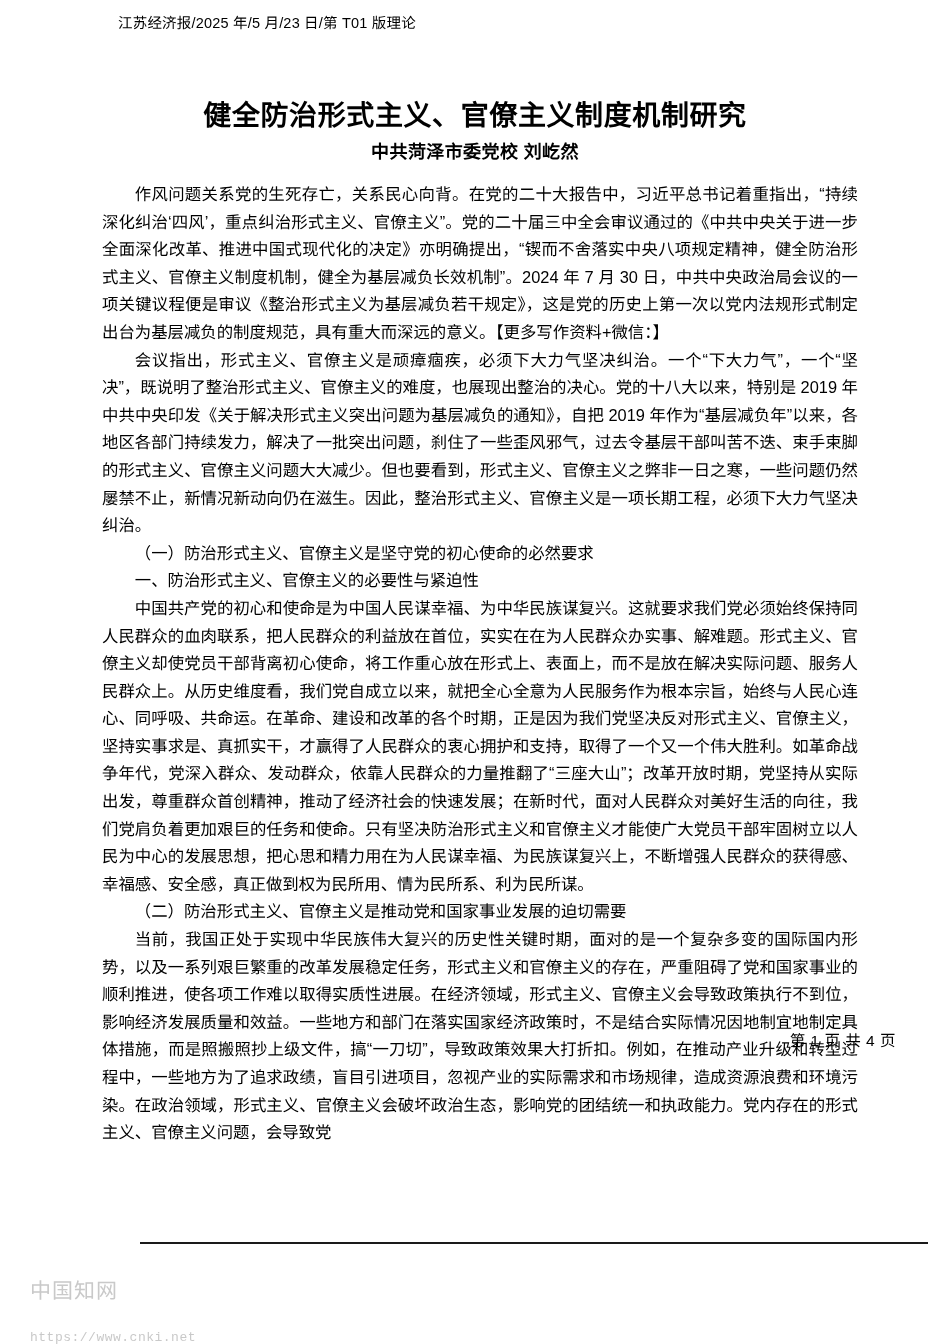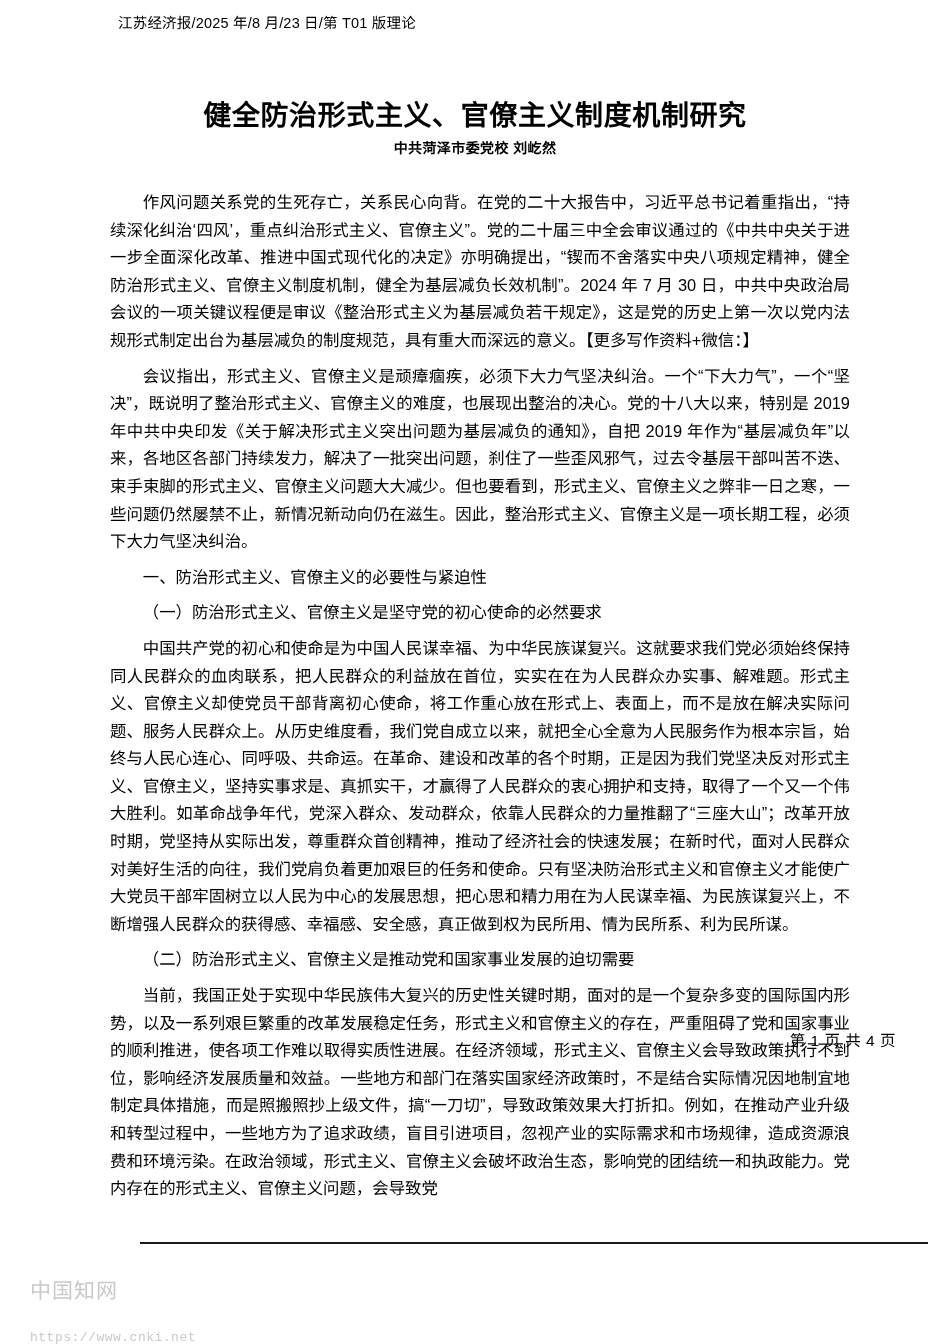--- a/index.html
+++ b/index.html
@@ -53,40 +53,40 @@
     letter-spacing: 0.6px;
     line-height: 1.2;
   }
   .doc-byline {
     position: absolute;
     left: 0;
     top: 137px;
     width: 950px;
     text-align: center;
     font-family: "Liberation Sans", "DejaVu Sans", sans-serif;
-    font-size: 14px;
+    font-size: 18px;
     font-weight: bold;
     letter-spacing: 0.4px;
   }
 
   
   .body-copy {
     position: absolute;
     left: 102px;
     top: 181px;
     width: 756px;
     font-family: "Liberation Sans", "DejaVu Sans", sans-serif;
     font-size: 16.4px;
     line-height: 27.6px;
     text-align: justify;
     text-justify: inter-ideograph;
     letter-spacing: 0px;
   }
   .body-copy p {
-    margin: 8px;
+    margin: 0;
     text-indent: 2em;
   }
 
   
   .page-footer {
     position: absolute;
     left: 0;
     top: 1028px;
     width: 858px;
     text-align: right;
@@ -125,31 +125,31 @@
     font-family: "Liberation Mono", "DejaVu Sans Mono", monospace;
     font-size: 13px;
     letter-spacing: 0.5px;
   }
 </style>
 </head>
 <body>
 
 <div class="page">
 
-  <div class="masthead">江苏经济报/2025 年/8 月/23 日/第 T01 版理论</div>
+  <div class="masthead">江苏经济报/2025 年/5 月/23 日/第 T01 版理论</div>
 
   <h1 class="doc-title">健全防治形式主义、官僚主义制度机制研究</h1>
 
   <div class="doc-byline">中共菏泽市委党校  刘屹然</div>
 
   <div class="body-copy">
     <p>作风问题关系党的生死存亡，关系民心向背。在党的二十大报告中，习近平总书记着重指出，“持续深化纠治‘四风’，重点纠治形式主义、官僚主义”。党的二十届三中全会审议通过的《中共中央关于进一步全面深化改革、推进中国式现代化的决定》亦明确提出，“锲而不舍落实中央八项规定精神，健全防治形式主义、官僚主义制度机制，健全为基层减负长效机制”。2024 年 7 月 30 日，中共中央政治局会议的一项关键议程便是审议《整治形式主义为基层减负若干规定》，这是党的历史上第一次以党内法规形式制定出台为基层减负的制度规范，具有重大而深远的意义。【更多写作资料+微信：】</p>
     <p>会议指出，形式主义、官僚主义是顽瘴痼疾，必须下大力气坚决纠治。一个“下大力气”，一个“坚决”，既说明了整治形式主义、官僚主义的难度，也展现出整治的决心。党的十八大以来，特别是 2019 年中共中央印发《关于解决形式主义突出问题为基层减负的通知》，自把 2019 年作为“基层减负年”以来，各地区各部门持续发力，解决了一批突出问题，刹住了一些歪风邪气，过去令基层干部叫苦不迭、束手束脚的形式主义、官僚主义问题大大减少。但也要看到，形式主义、官僚主义之弊非一日之寒，一些问题仍然屡禁不止，新情况新动向仍在滋生。因此，整治形式主义、官僚主义是一项长期工程，必须下大力气坚决纠治。</p>
+    <p>（一）防治形式主义、官僚主义是坚守党的初心使命的必然要求</p>
     <p>一、防治形式主义、官僚主义的必要性与紧迫性</p>
-    <p>（一）防治形式主义、官僚主义是坚守党的初心使命的必然要求</p>
     <p>中国共产党的初心和使命是为中国人民谋幸福、为中华民族谋复兴。这就要求我们党必须始终保持同人民群众的血肉联系，把人民群众的利益放在首位，实实在在为人民群众办实事、解难题。形式主义、官僚主义却使党员干部背离初心使命，将工作重心放在形式上、表面上，而不是放在解决实际问题、服务人民群众上。从历史维度看，我们党自成立以来，就把全心全意为人民服务作为根本宗旨，始终与人民心连心、同呼吸、共命运。在革命、建设和改革的各个时期，正是因为我们党坚决反对形式主义、官僚主义，坚持实事求是、真抓实干，才赢得了人民群众的衷心拥护和支持，取得了一个又一个伟大胜利。如革命战争年代，党深入群众、发动群众，依靠人民群众的力量推翻了“三座大山”；改革开放时期，党坚持从实际出发，尊重群众首创精神，推动了经济社会的快速发展；在新时代，面对人民群众对美好生活的向往，我们党肩负着更加艰巨的任务和使命。只有坚决防治形式主义和官僚主义才能使广大党员干部牢固树立以人民为中心的发展思想，把心思和精力用在为人民谋幸福、为民族谋复兴上，不断增强人民群众的获得感、幸福感、安全感，真正做到权为民所用、情为民所系、利为民所谋。</p>
     <p>（二）防治形式主义、官僚主义是推动党和国家事业发展的迫切需要</p>
     <p>当前，我国正处于实现中华民族伟大复兴的历史性关键时期，面对的是一个复杂多变的国际国内形势，以及一系列艰巨繁重的改革发展稳定任务，形式主义和官僚主义的存在，严重阻碍了党和国家事业的顺利推进，使各项工作难以取得实质性进展。在经济领域，形式主义、官僚主义会导致政策执行不到位，影响经济发展质量和效益。一些地方和部门在落实国家经济政策时，不是结合实际情况因地制宜地制定具体措施，而是照搬照抄上级文件，搞“一刀切”，导致政策效果大打折扣。例如，在推动产业升级和转型过程中，一些地方为了追求政绩，盲目引进项目，忽视产业的实际需求和市场规律，造成资源浪费和环境污染。在政治领域，形式主义、官僚主义会破坏政治生态，影响党的团结统一和执政能力。党内存在的形式主义、官僚主义问题，会导致党</p>
   </div>
 
   <div class="page-footer">第 1 页 共 4 页</div>
 
   <div class="wm-rule"></div>
 
   <div class="watermark">

